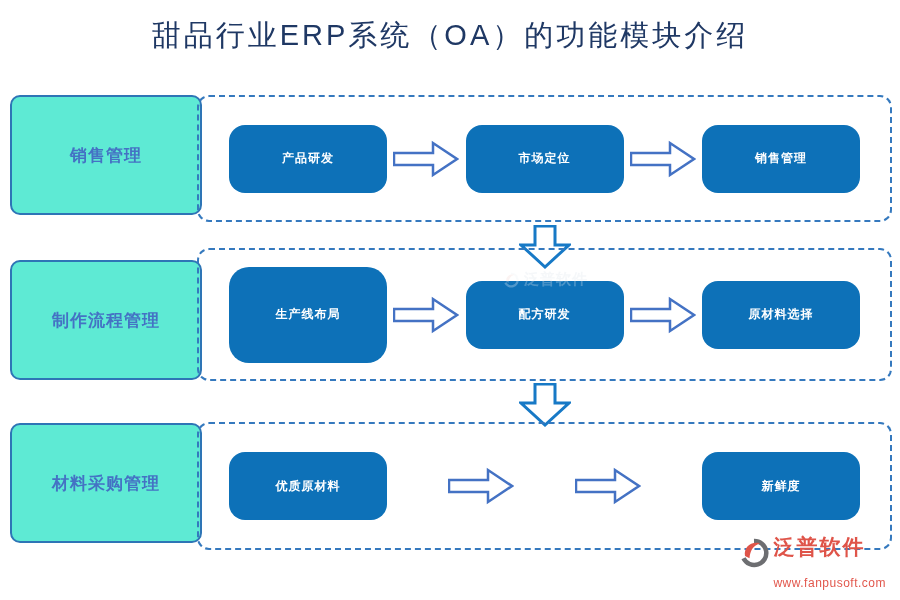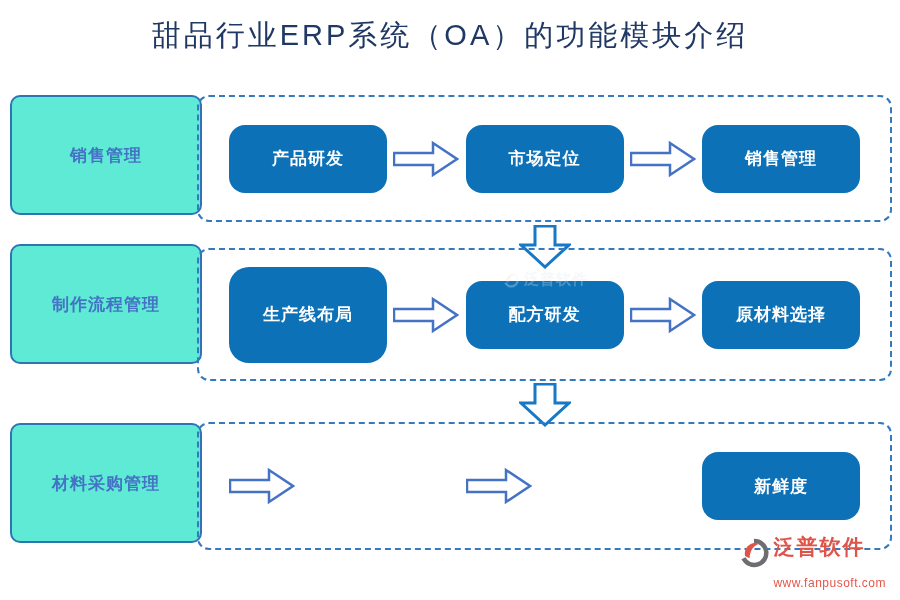--- a/index.html
+++ b/index.html
@@ -5,32 +5,32 @@
   html,body{margin:0;padding:0;background:#fff;}
   .canvas{position:relative;width:900px;height:600px;background:#ffffff;overflow:hidden;
           font-family:"Liberation Sans","DejaVu Sans",sans-serif;}
   .title{position:absolute;top:16px;left:0;right:0;text-align:center;
          font-size:29px;font-weight:normal;color:#1F3864;letter-spacing:3px;}
   
   .side-box{position:absolute;left:10px;width:192px;height:120px;box-sizing:border-box;
             background:#5eead4;border:2px solid #2E75B6;border-radius:10px;
             display:flex;align-items:center;justify-content:center;}
   .side-box span{color:#4472C4;font-size:17px;font-weight:bold;letter-spacing:1px;}
-  .side-1{top:95px;} .side-2{top:244px;} .side-3{top:423px;}
+  .side-1{top:95px;} .side-2{top:260px;} .side-3{top:423px;}
   
   .flow{position:absolute;left:197px;width:695px;box-sizing:border-box;
         border:2px dashed #3579BE;border-radius:12px;
         display:flex;align-items:center;justify-content:space-between;padding:0 30px;}
   .flow-1{top:95px;height:127px;}
   .flow-2{top:248px;height:133px;}
   .flow-3{top:422px;height:128px;}
   
   .step{flex:0 0 auto;width:158px;height:68px;background:#0D71B8;border-radius:16px;
         display:flex;align-items:center;justify-content:center;}
-  .step span{color:#ffffff;font-size:17px;font-weight:bold;letter-spacing:1px;text-align:center;}
+  .step span{color:#ffffff;font-size:12px;font-weight:bold;letter-spacing:1px;text-align:center;}
   .step.tall{height:96px;border-radius:20px;}
   .harrow{flex:0 0 auto;width:66px;height:38px;}
   
   .varrow{position:absolute;left:519px;width:52px;height:44px;}
   .varrow-1{top:225px;} .varrow-2{top:383px;}
   
   .watermark{position:absolute;left:503px;top:270px;display:flex;align-items:center;gap:5px;
              opacity:0.30;pointer-events:none;}
   .watermark .wm-text{color:#dfe7ee;font-size:15px;font-weight:bold;letter-spacing:1px;}
   .watermark svg{width:16px;height:16px;}
@@ -103,20 +103,23 @@
   </div>
 
   <svg class="varrow varrow-2" viewBox="0 0 52 44">
     <polygon points="16,1 36,1 36,20 50,20 26,42 2,20 16,20" fill="#ffffff" stroke="#1779C6" stroke-width="3"></polygon>
   </svg>
 
   <div class="side-box side-3">
     <span>材料采购管理</span>
   </div>
   <div class="flow flow-3">
+    <div class="step">
+      <span>优质原材料</span>
+    </div>
     <svg class="harrow" viewBox="0 0 66 38">
       <polygon points="1,13 40,13 40,3 64,19 40,35 40,25 1,25" fill="#ffffff" stroke="#4472C4" stroke-width="2.5"></polygon>
     </svg>
     <svg class="harrow" viewBox="0 0 66 38">
       <polygon points="1,13 40,13 40,3 64,19 40,35 40,25 1,25" fill="#ffffff" stroke="#4472C4" stroke-width="2.5"></polygon>
     </svg>
     <div class="step">
       <span>新鲜度</span>
     </div>
   </div>

